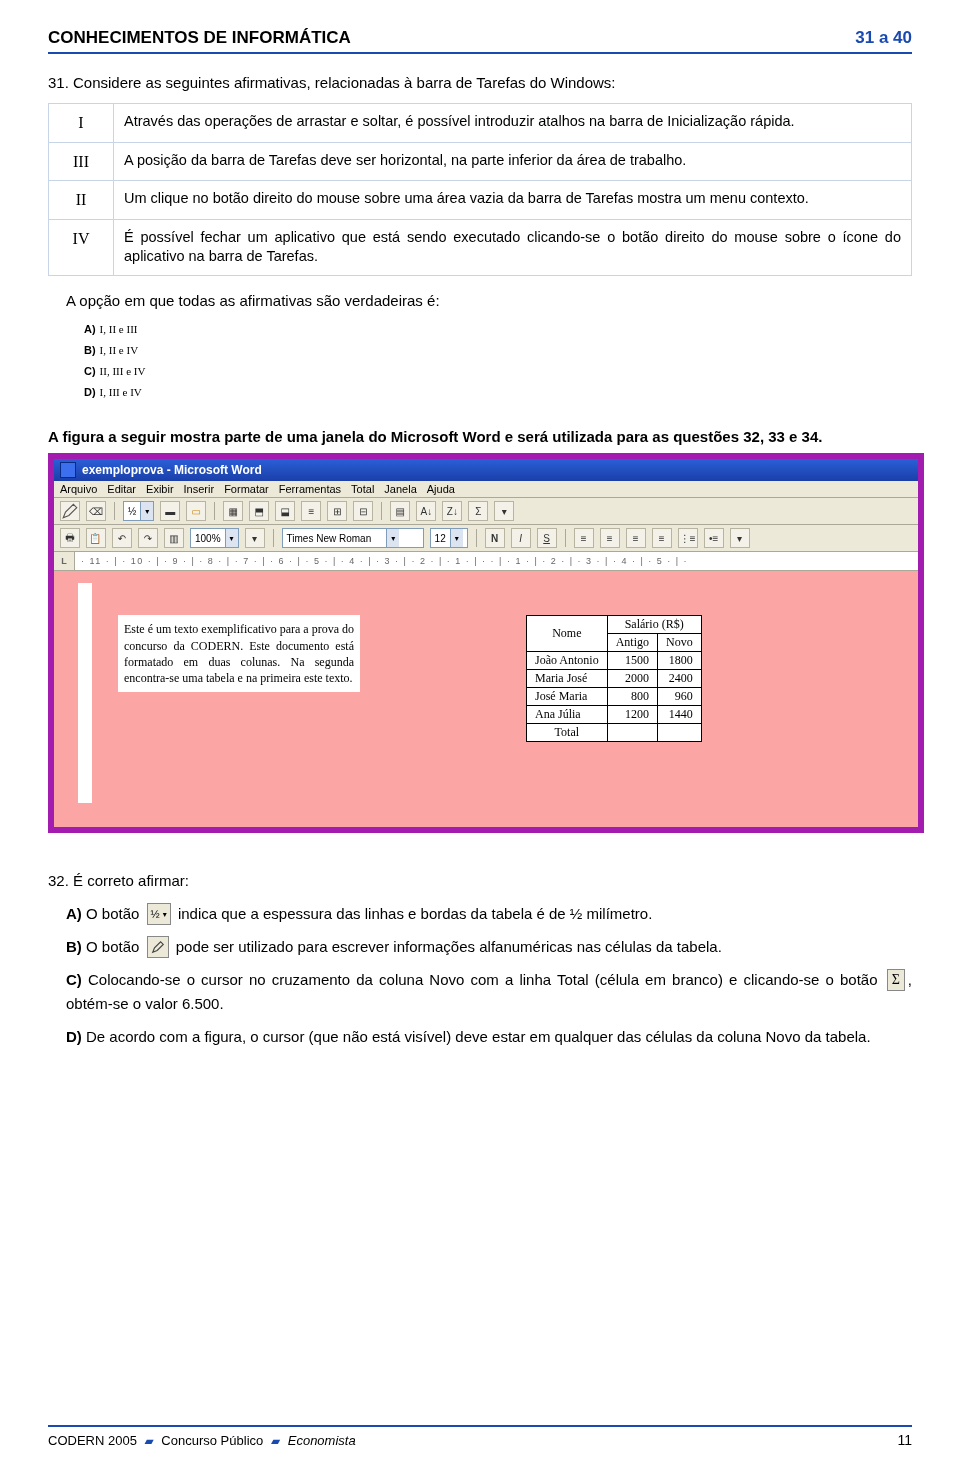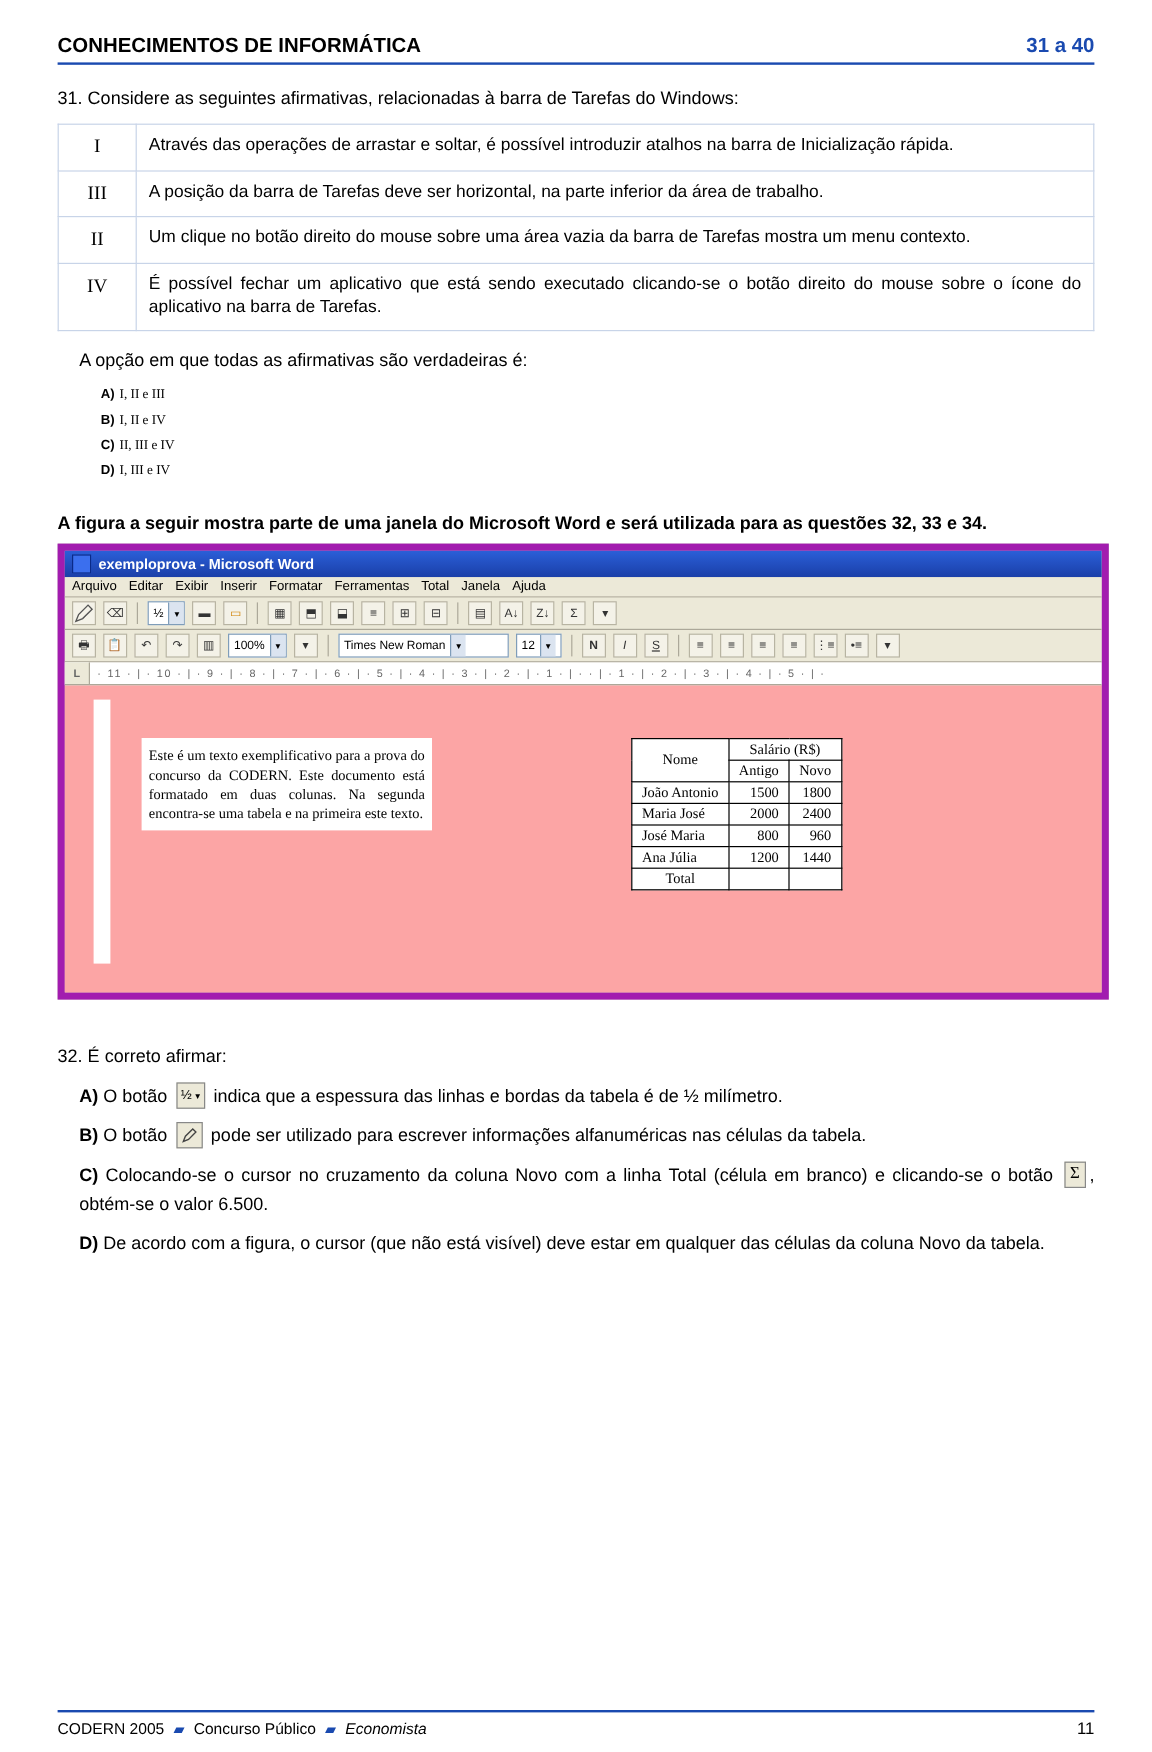--- a/index.html
+++ b/index.html
@@ -146,21 +146,21 @@
       <span class="tbtn">📋</span>
       <span class="tbtn">↶</span>
       <span class="tbtn">↷</span>
       <span class="tbtn">▥</span>
       <span class="combo">
           <span class="val">100%</span>
           <span class="arrow">▾</span>
         </span>
       <span class="tbtn">▾</span>
       <span class="sep"></span>
-      <span class="combo" style="width:140px;">
+      <span class="combo" style="width:140px;gap:11px;">
           <span class="val">Times New Roman</span>
           <span class="arrow">▾</span>
         </span>
       <span class="combo" style="width:36px;">
           <span class="val">12</span>
           <span class="arrow">▾</span>
         </span>
       <span class="sep"></span>
       <span class="tbtn" style="font-weight:bold;">N</span>
       <span class="tbtn" style="font-style:italic;">I</span>

